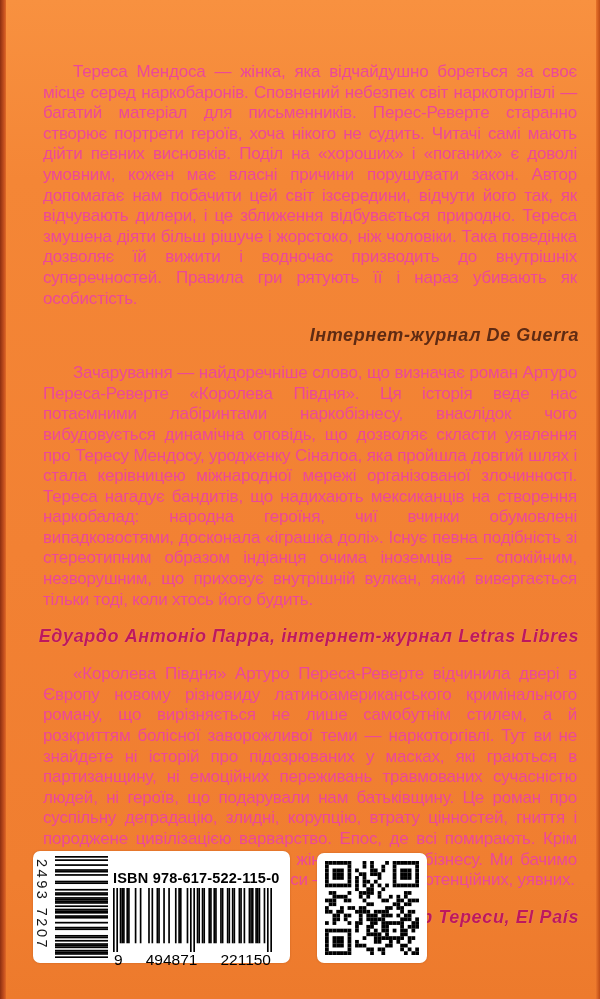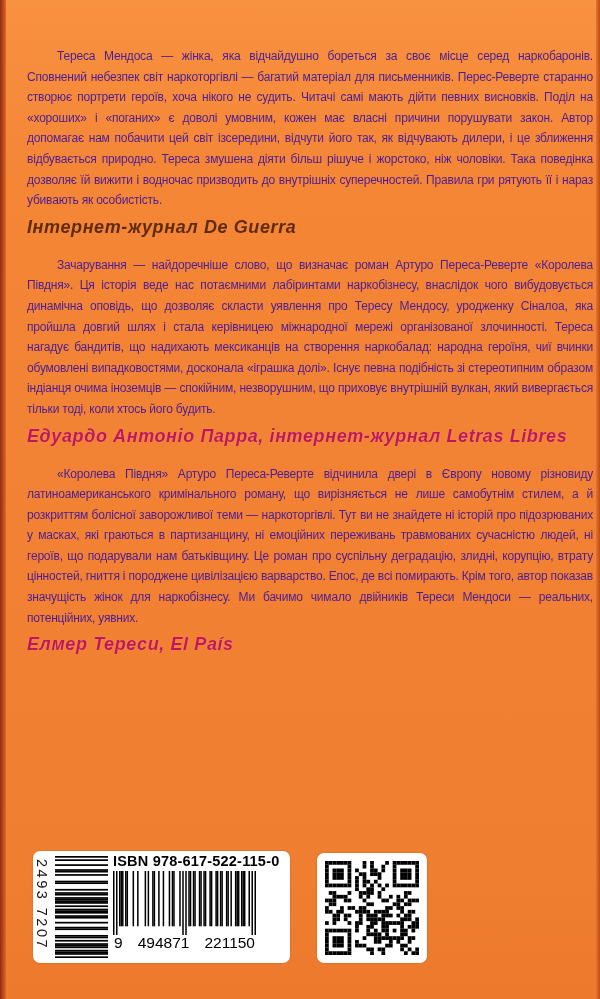--- a/index.html
+++ b/index.html
@@ -9,44 +9,44 @@
     font-family:"Liberation Sans",sans-serif;
   }
   .edge-left{position:absolute;left:0;top:0;bottom:0;width:6px;
     background:linear-gradient(to right,#8e2f10,#c85320 70%,#e06a26);}
   .edge-right{position:absolute;right:0;top:0;bottom:0;width:4px;
     background:linear-gradient(to left,#bc4a15,#e8742b);}
   .content{
     position:absolute;top:46px;left:27px;width:566px;color:#5f2b13;
   }
   p.body{
-    margin:0;text-align:justify;text-indent:30px;
-    font-size:12px;line-height:20.6px;letter-spacing:-0.2px;
-    color:#4c1d95;
+    margin:16px;text-align:justify;text-indent:30px;
+    font-size:17px;line-height:20.6px;letter-spacing:-0.2px;
+    color:#ec4899;
   }
   .attr{
-    text-align:left;font-weight:bold;font-style:italic;
+    text-align:right;font-weight:bold;font-style:italic;
     font-size:18px;line-height:20px;letter-spacing:0.6px;
     margin:6px 14px 18px 0;
   }
   .attr.dark{color:#5f2b13;}
   .attr.white{color:#be185d;text-shadow:0 0 1px rgba(255,240,220,.4);}
   
   .label{
     position:absolute;left:33px;top:851px;width:257px;height:112px;
     background:#ffffff;border-radius:7px;box-shadow:0 0 2px rgba(120,50,0,.35);
   }
   .side-num{
     position:absolute;left:1px;top:8px;height:98px;
     writing-mode:vertical-rl;
     font-size:14.5px;letter-spacing:2.5px;color:#141414;
   }
   .side-bars{position:absolute;left:22px;top:5px;width:53px;height:102px;}
   .side-bars svg{display:block;width:100%;height:100%;}
-  .main-code{position:absolute;left:80px;top:2px;width:143px;height:102px;}
+  .main-code{position:absolute;left:80px;top:19px;width:159px;height:102px;}
   .isbn-line{
     text-align:center;font-size:14.5px;font-weight:bold;color:#000;
     letter-spacing:0.2px;white-space:nowrap;
   }
   .ean-bars{display:block;width:100%;height:64px;margin-top:2px;}
   .ean-digits{
     display:flex;justify-content:space-between;align-items:flex-start;
     font-size:15.5px;color:#000;padding:0 1px;margin-top:-1px;
   }
   

